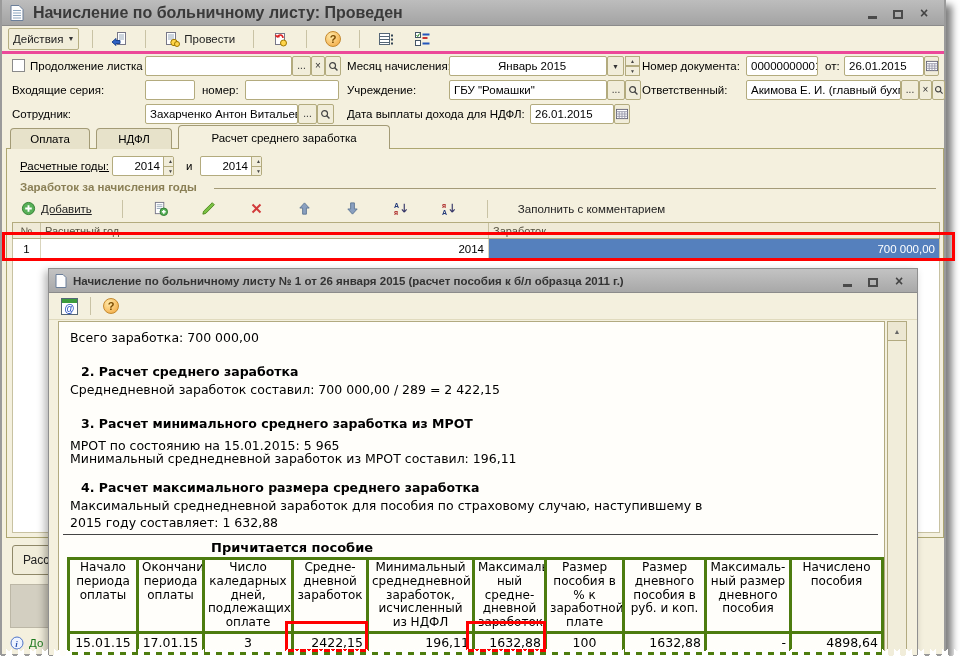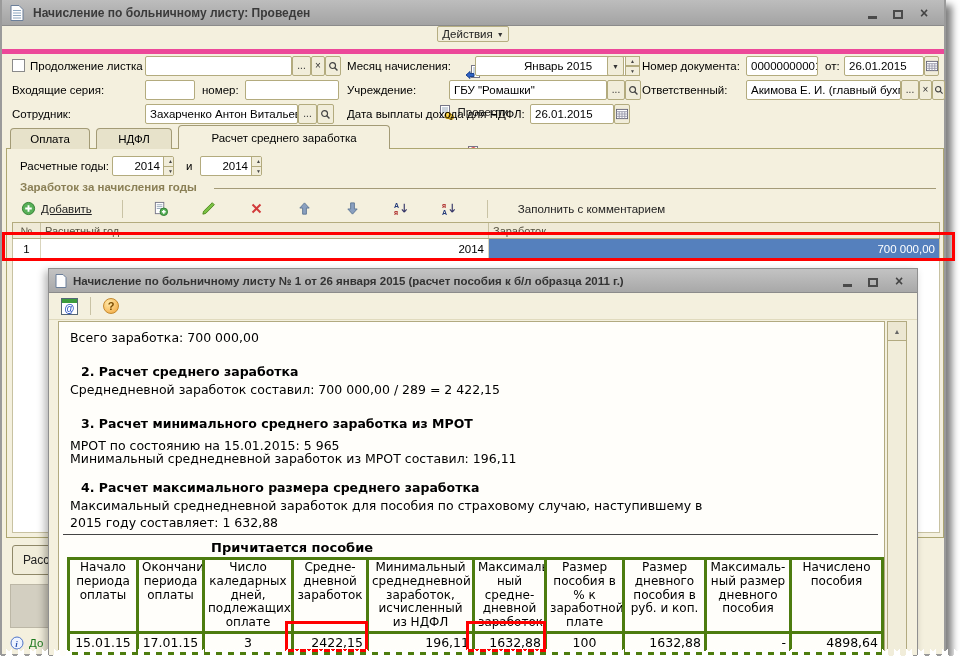--- a/index.html
+++ b/index.html
@@ -11,30 +11,30 @@
   }
   *{margin:0;padding:0;box-sizing:border-box;}
   body{font-family:"Liberation Sans",sans-serif;background:#fff;}
   #stage{position:relative;width:960px;height:656px;overflow:hidden;background:#fff;}
   
   #win{position:absolute;left:0;top:0;width:946px;height:656px;background:var(--beige);
        border:2px solid #9a9a9a;border-top:none;box-shadow:6px 5px 7px rgba(0,0,0,.5);}
   .titlebar{position:absolute;left:0;top:0;right:0;height:26px;
        background:linear-gradient(#bdbdbd,#a3a3a3);border-bottom:1px solid #8b8b8b;
        display:flex;align-items:center;gap:7px;padding:0 8px;}
-  .titlebar .wtitle{font-size:12px;font-weight:bold;color:#3a3a3a;flex:1;white-space:nowrap;overflow:hidden;}
+  .titlebar .wtitle{font-size:16px;font-weight:bold;color:#3a3a3a;flex:1;white-space:nowrap;overflow:hidden;}
   .winbtns{display:flex;gap:10px;align-items:center;margin-right:4px;}
   .wb{width:16px;height:14px;display:flex;align-items:flex-end;justify-content:center;
       color:#444;font-size:12px;font-weight:bold;cursor:default;line-height:1;}
   .wb .bar{width:9px;height:3px;background:#4a4a4a;margin-bottom:1px;}
   .wb .sq{width:10px;height:9px;border:2px solid #4a4a4a;margin-bottom:1px;}
   .wb.close{align-items:center;font-size:14px;}
   
   .toolbar{position:absolute;left:0;top:26px;right:0;height:28px;display:flex;align-items:center;
-      gap:10px;padding:0 6px;border-bottom:5px solid #ec4899;flex-direction:column;}
+      gap:10px;padding:0 6px;border-bottom:3px solid #ec4899;}
   .tbtn{display:flex;align-items:center;gap:4px;height:22px;padding:1px 4px;font-size:11.5px;color:#222;
       border:1px solid transparent;border-radius:2px;}
   .tbtn.bordered{border-color:#b6ae82;background:#f1edda;}
   .sep{width:1px;height:18px;background:#c9c3a5;margin:0 3px;}
   .icon16{width:16px;height:16px;display:inline-block;}
   .help-icon{width:16px;height:16px;border-radius:50%;display:inline-flex;align-items:center;justify-content:center;
       background:radial-gradient(circle at 35% 30%,#ffe9a8,#f2a43a);border:1px solid #c4892e;
       color:#7a4a00;font-weight:bold;font-size:11px;}
   
   .lbl{position:absolute;font-size:11.5px;color:#000;white-space:nowrap;}
@@ -213,21 +213,21 @@
     <span class="fbtn" style="left:290px;top:56px;width:19px;">...</span>
     <span class="fbtn" style="left:309px;top:56px;width:14px;">×</span>
     <span class="fbtn" style="left:323px;top:56px;width:16px;">
       <svg viewBox="0 0 12 12" width="11" height="11">
           <circle cx="5" cy="5" r="3.2" fill="none" stroke="#444" stroke-width="1.3"></circle>
           <path d="M7.4 7.4 10.3 10.3" stroke="#444" stroke-width="1.5"></path>
         </svg>
     </span>
 
     <span class="lbl" style="left:345px;top:60px;">Месяц начисления:</span>
-    <span class="fld" style="left:473px;top:56px;width:158px;padding-left:48px;">Январь 2015</span>
+    <span class="fld" style="left:447px;top:56px;width:158px;padding-left:48px;">Январь 2015</span>
     <span class="fbtn" style="left:605px;top:56px;width:17px;">
         <span class="ddglyph">▼</span>
       </span>
     <span class="spin" style="left:623px;top:56px;">
       <span class="sb">▲</span>
       <span class="sb">▼</span>
     </span>
 
     <span class="lbl" style="left:640px;top:60px;">Номер документа:</span>
     <span class="fld" style="left:744px;top:56px;width:72px;">00000000001</span>
@@ -284,21 +284,21 @@
           <path d="M.5 4h12M3.5 4v7.5M6.5 4v7.5M9.5 4v7.5M.5 6.5h12M.5 9h12" stroke="#99a"></path>
         </svg>
     </span>
 
     <span class="tab" style="left:8px;width:80px;">Оплата</span>
     <span class="tab" style="left:94px;width:76px;">НДФЛ</span>
     <span class="tab active" style="left:176px;width:212px;">Расчет среднего заработка</span>
 
     <div id="panel"></div>
 
-    <span class="lbl pz" style="left:18px;top:160px;">Расчетные годы:</span>
+    <span class="lbl pz" style="left:18px;top:160px;text-decoration:underline;">Расчетные годы:</span>
     <span class="fld pz" style="left:110px;top:156px;width:62px;padding:0;">
       <span class="spinfld-val">2014</span>
       <span class="spincol">
         <span class="sb">▲</span>
         <span class="sb">▼</span>
       </span>
     </span>
     <span class="lbl pz" style="left:184px;top:160px;">и</span>
     <span class="fld pz" style="left:198px;top:156px;width:62px;padding:0;">
       <span class="spinfld-val">2014</span>

